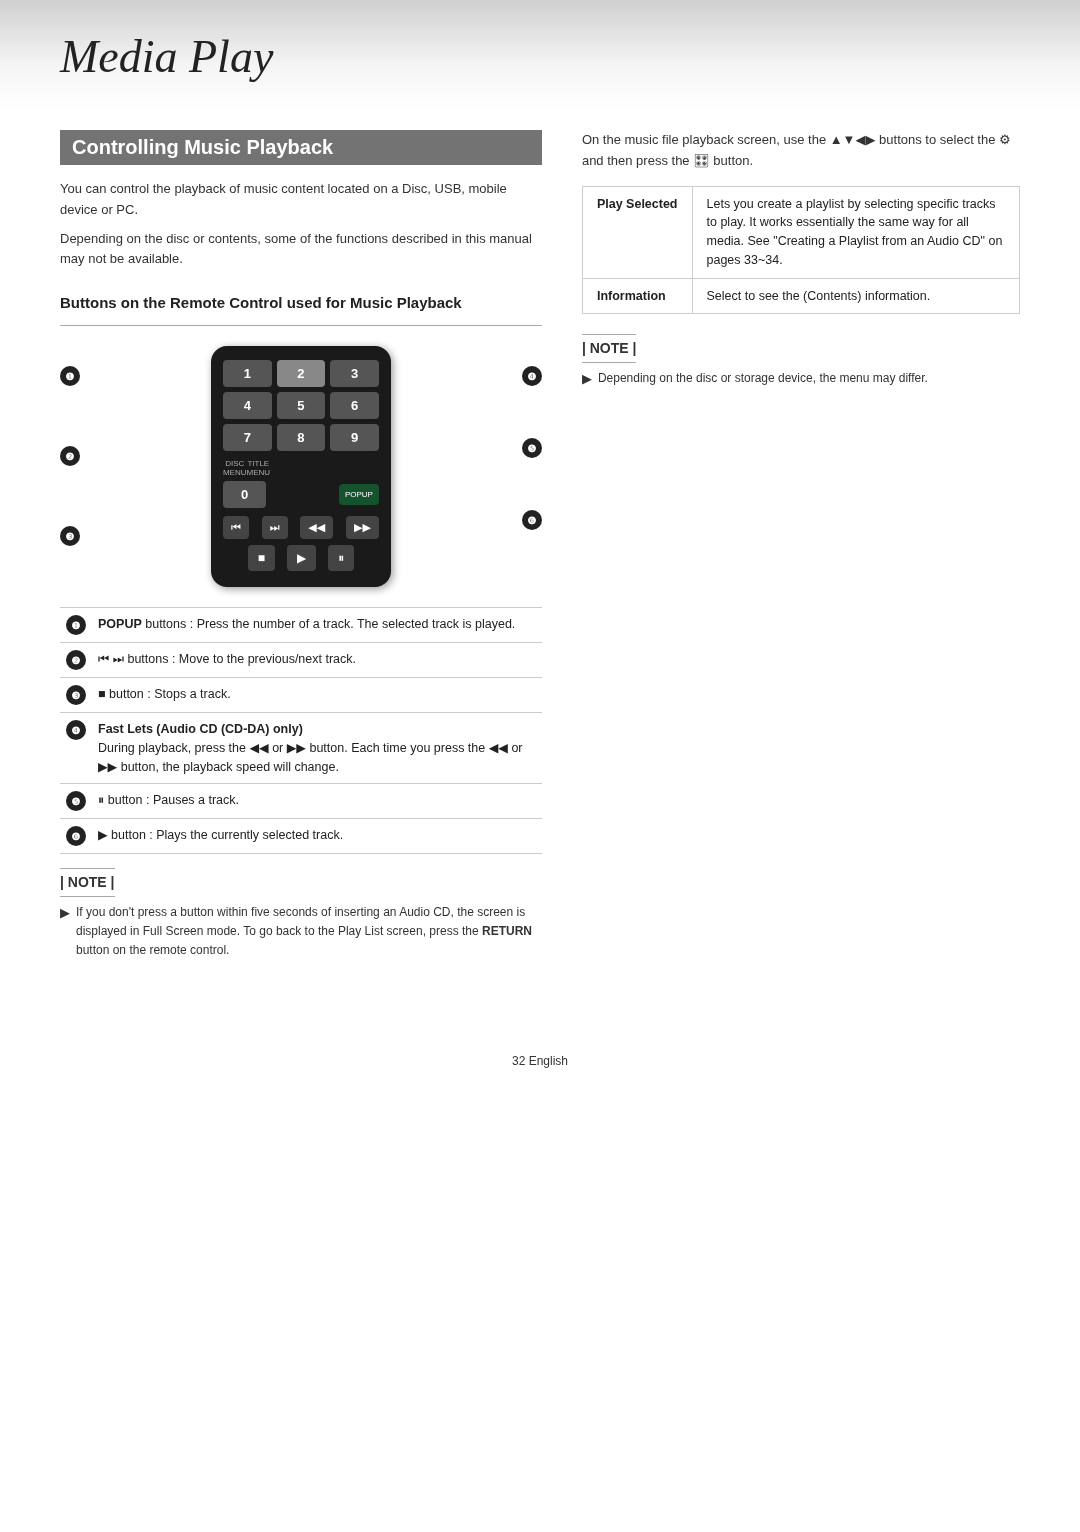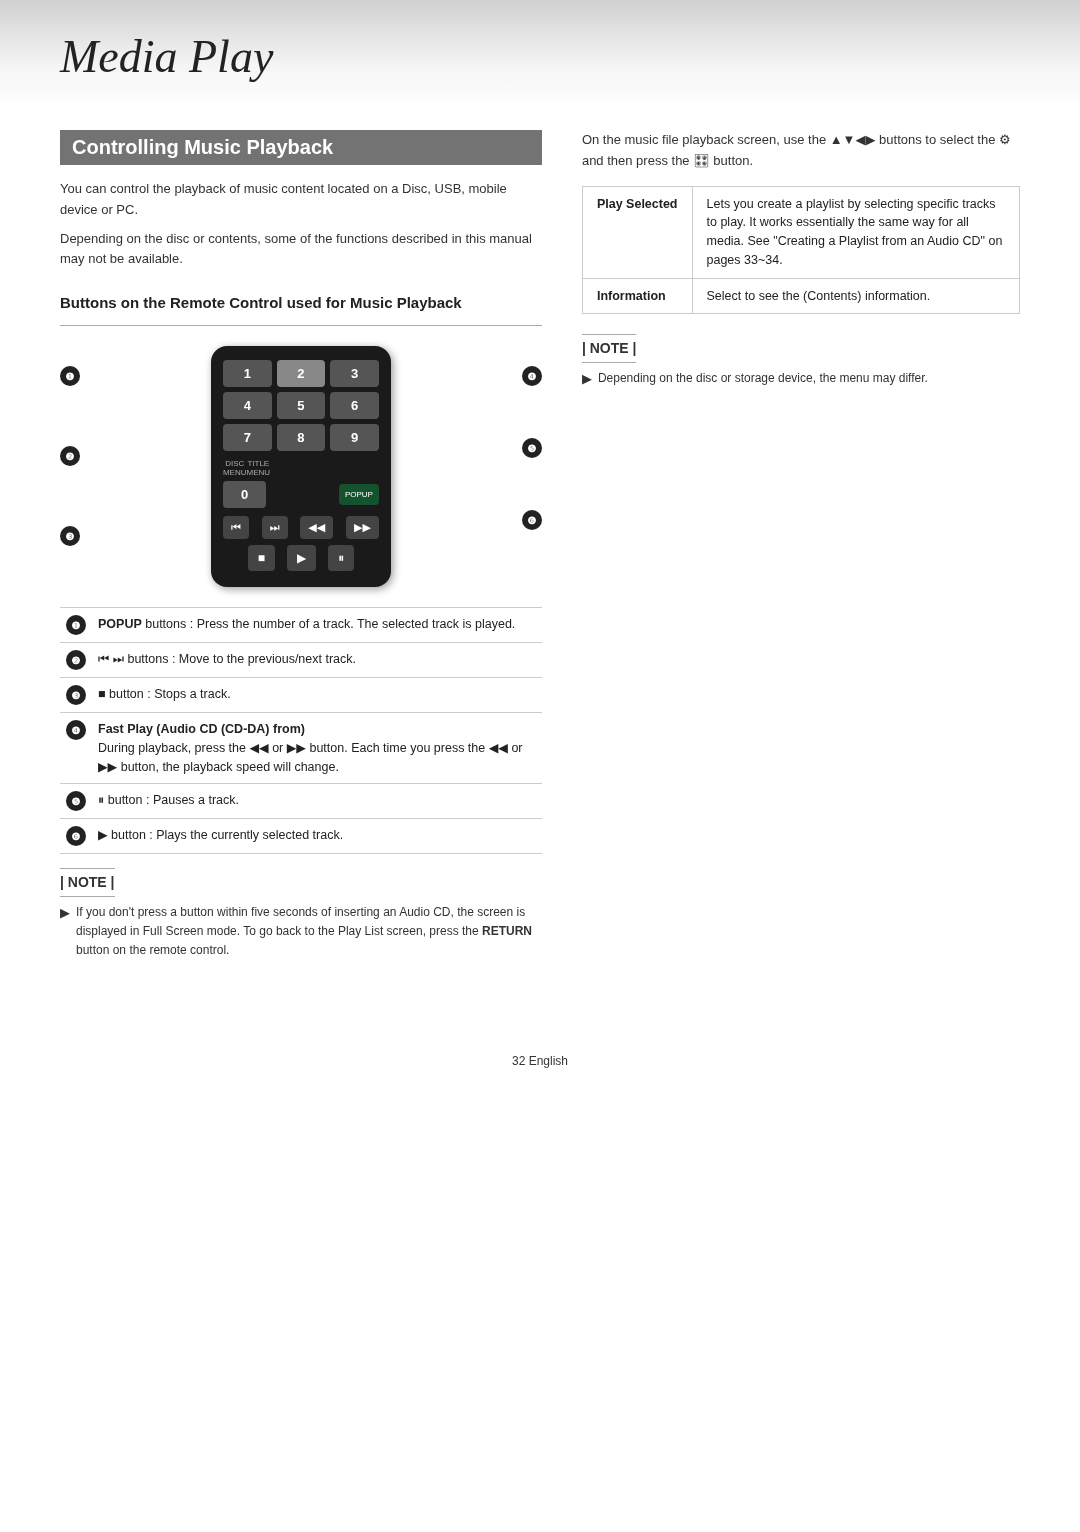--- a/index.html
+++ b/index.html
@@ -394,21 +394,21 @@
           <td class="btn-num-cell"><span class="num-circle">❷</span></td>
           <td>⏮ ⏭ buttons : Move to the previous/next track.</td>
         </tr>
         <tr>
           <td class="btn-num-cell"><span class="num-circle">❸</span></td>
           <td>■ button : Stops a track.</td>
         </tr>
         <tr>
           <td class="btn-num-cell"><span class="num-circle">❹</span></td>
           <td>
-            <div class="bold">Fast Play (Audio CD (CD-DA) from)</div>
+            <div class="bold">Fast Lets (Audio CD (CD-DA) only)</div>
             During playback, press the ◀◀ or ▶▶ button. Each time you press the ◀◀ or ▶▶ button, the playback speed will change.
           </td>
         </tr>
         <tr>
           <td class="btn-num-cell"><span class="num-circle">❺</span></td>
           <td>⏸ button : Pauses a track.</td>
         </tr>
         <tr>
           <td class="btn-num-cell"><span class="num-circle">❻</span></td>
           <td>▶ button : Plays the currently selected track.</td>

